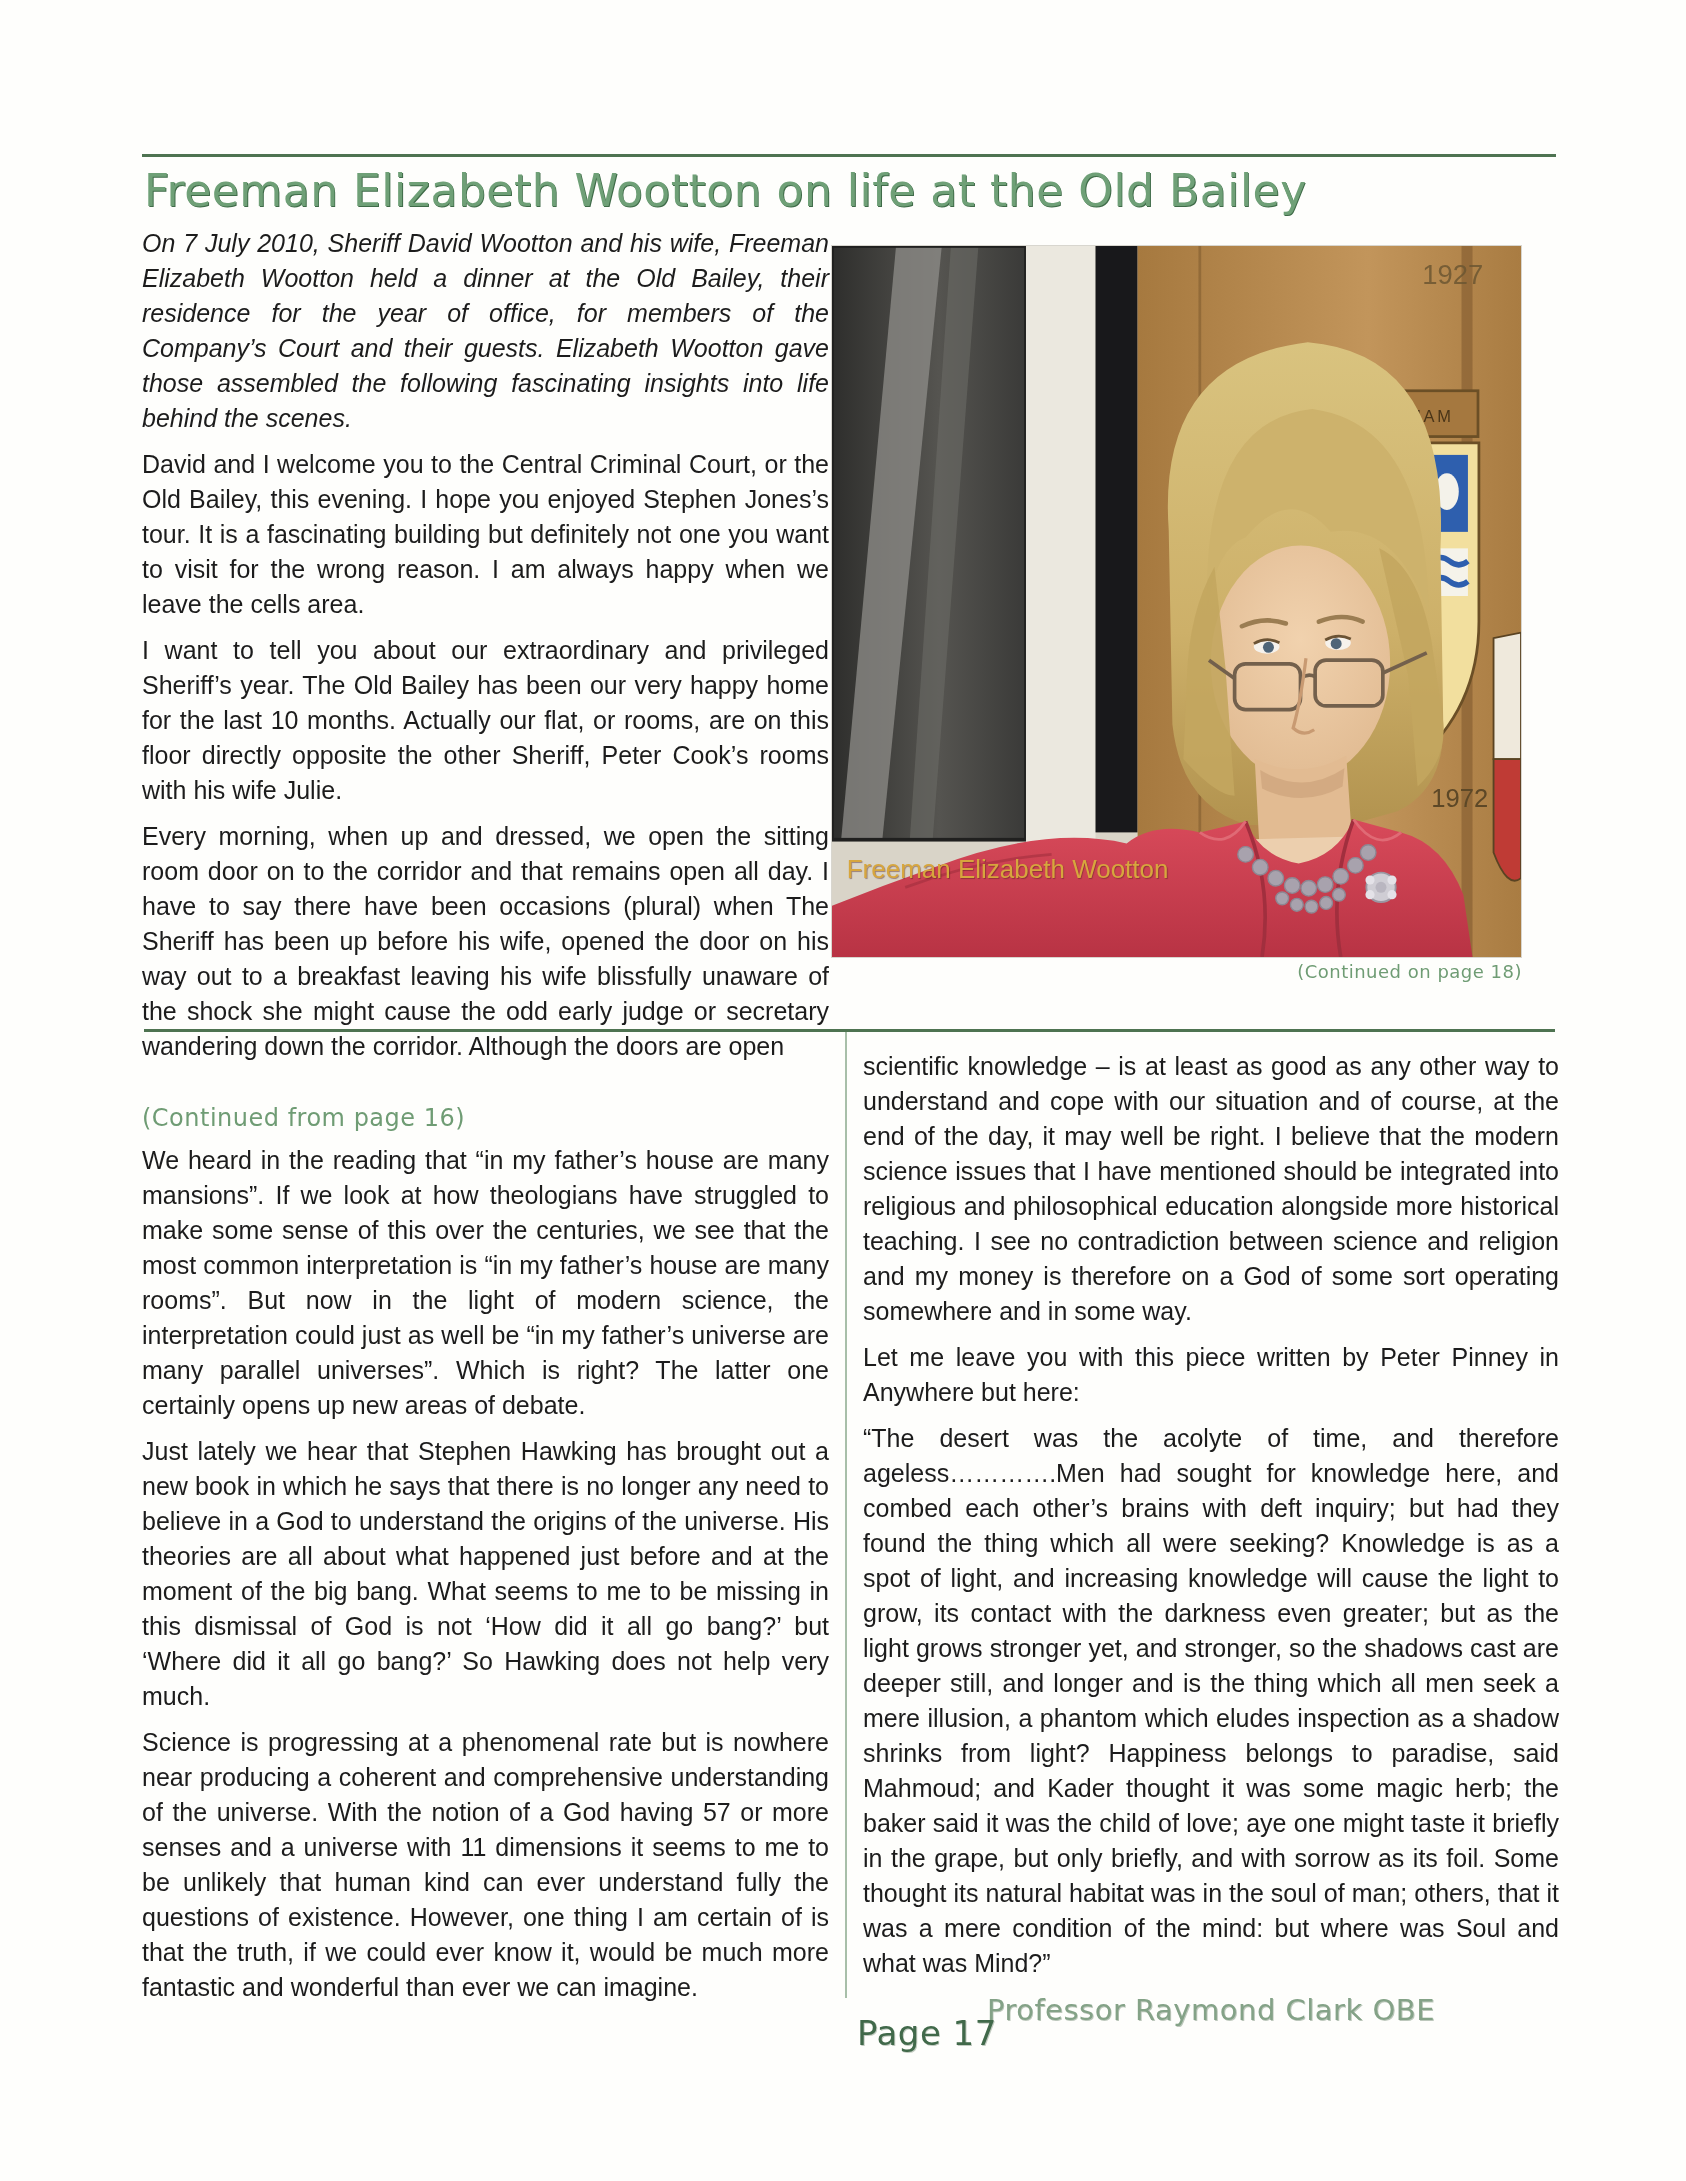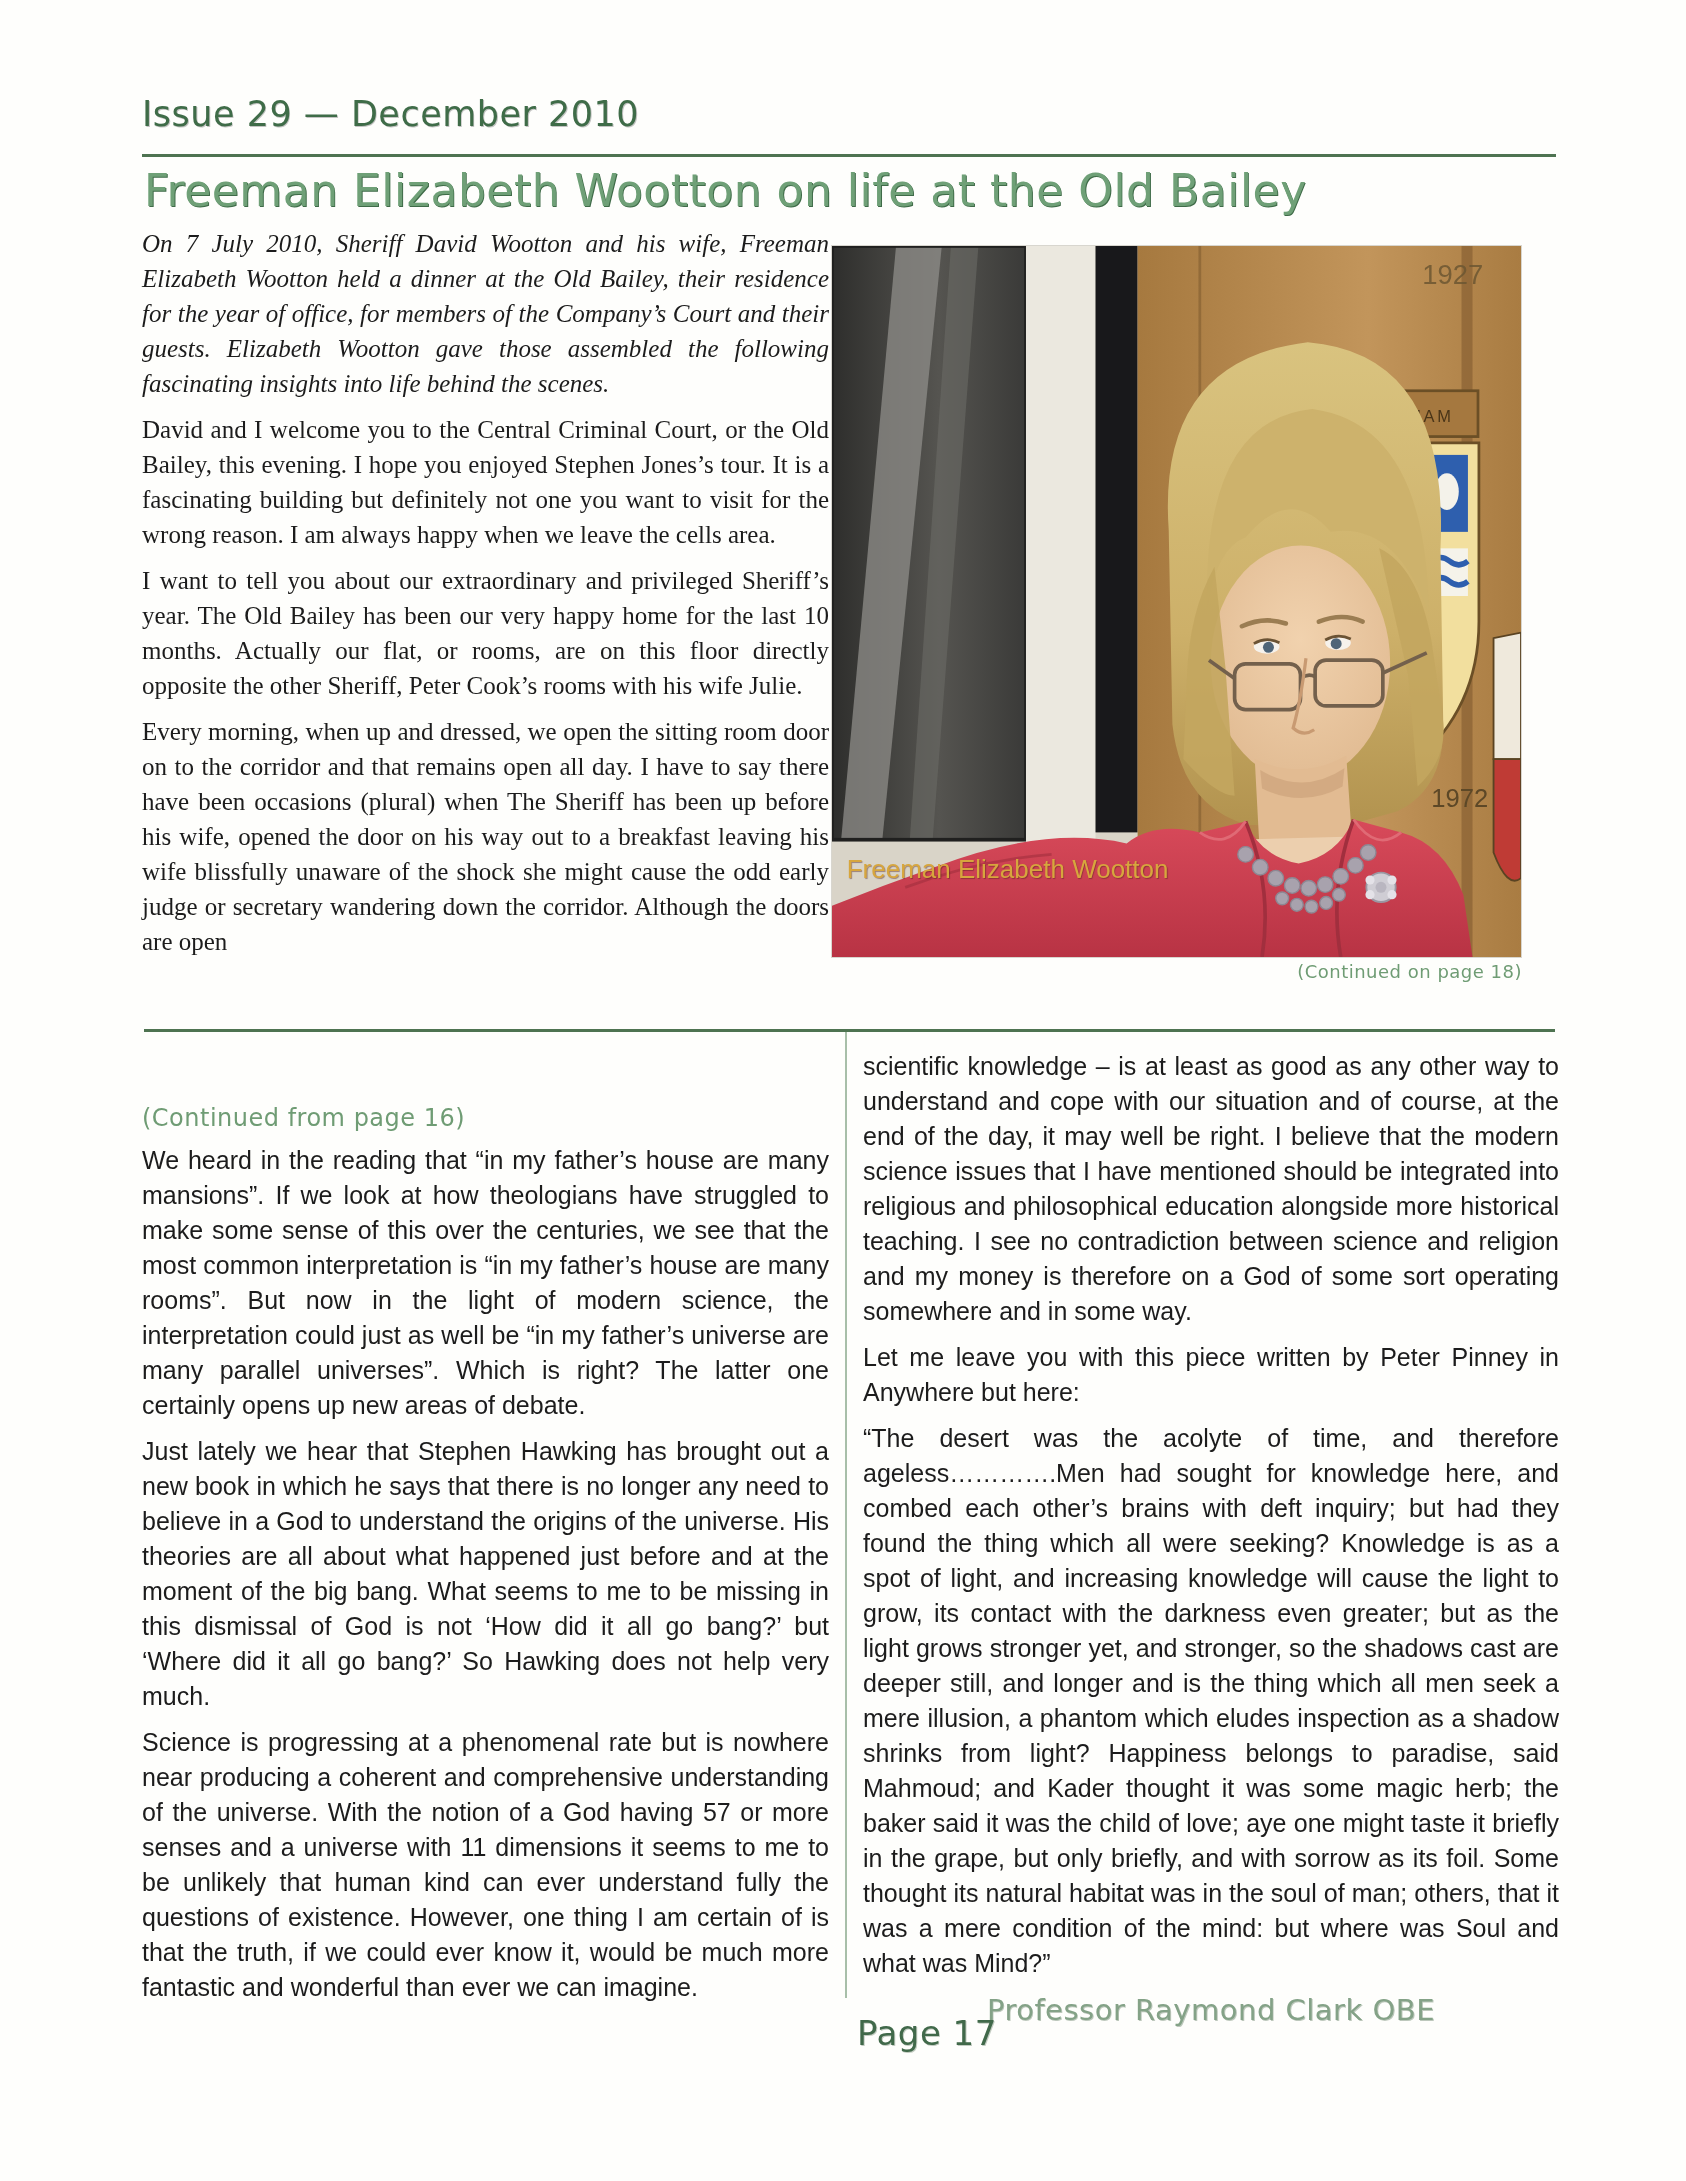--- a/index.html
+++ b/index.html
@@ -23,21 +23,21 @@
   .rule{position:absolute;background:#4e7351;}
   .rule-top{left:142px;top:154px;width:1414px;height:2.8px;}
   .title{
     position:absolute;left:144px;top:165px;margin:0;
     font-size:44px;font-weight:normal;
     color:#6fa077;
     text-shadow:0.9px 0.9px 0 #3f6b48;
     white-space:nowrap;
   }
   .top-left{
-    position:absolute;left:142px;top:226px;width:687px;font-family:Liberation Serif, serif;
+    position:absolute;left:142px;top:226px;width:687px;
   }
   .top-left p, .col p{
     margin:0 0 11px 0;
     font-size:25px;line-height:35px;
     text-align:justify;
   }
   .top-left p.intro{font-style:italic;}
   .photo{
     position:absolute;left:831px;top:245px;width:691px;height:713px;
     margin:0;border:0.9px solid #d8d6cf;box-sizing:border-box;
@@ -75,21 +75,20 @@
     position:absolute;left:857px;top:2013px;
     font-size:34px;color:#41694a;
     text-shadow:0.9px 0.9px 0 rgba(60,90,60,.3);
   }
 </style>
 </head>
 <body>
 
 <div class="page">
 
-  <div class="issue-line green-hand">Issue 29 — December 2010</div>
   <div class="rule rule-top"></div>
   <h1 class="title green-hand">Freeman Elizabeth Wootton on life at the Old Bailey</h1>
 
   <div class="top-left">
     <p class="intro">On 7 July 2010, Sheriff David Wootton and his wife, Freeman Elizabeth Wootton held a dinner at the Old Bailey, their residence for the year of office, for members of the Company’s Court and their guests. Elizabeth Wootton gave those assembled the following fascinating insights into life behind the scenes.</p>
     <p>David and I welcome you to the Central Criminal Court, or the Old Bailey, this evening. I hope you enjoyed Stephen Jones’s tour. It is a fascinating building but definitely not one you want to visit for the wrong reason. I am always happy when we leave the cells area.</p>
     <p>I want to tell you about our extraordinary and privileged Sheriff’s year. The Old Bailey has been our very happy home for the last 10 months. Actually our flat, or rooms, are on this floor directly opposite the other Sheriff, Peter Cook’s rooms with his wife Julie.</p>
     <p>Every morning, when up and dressed, we open the sitting room door on to the corridor and that remains open all day. I have to say there have been occasions (plural) when The Sheriff has been up before his wife, opened the door on his way out to a breakfast leaving his wife blissfully unaware of the shock she might cause the odd early judge or secretary wandering down the corridor. Although the doors are open</p>
   </div>
 

